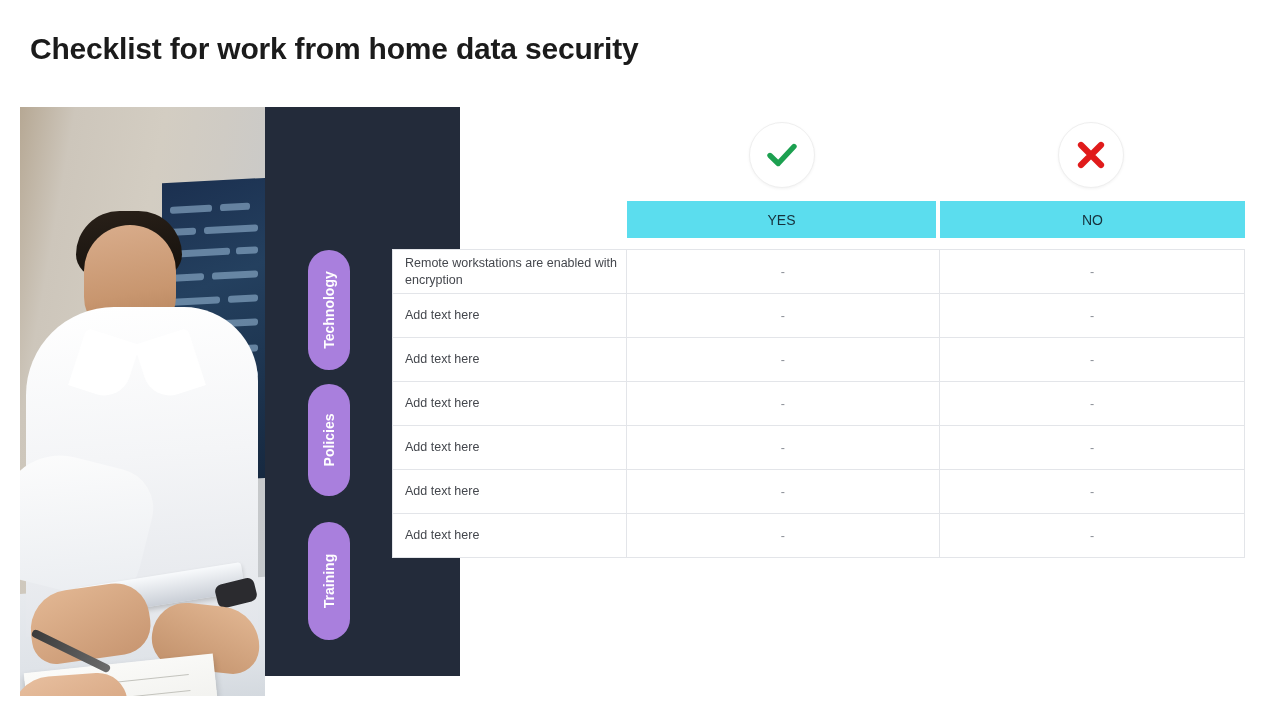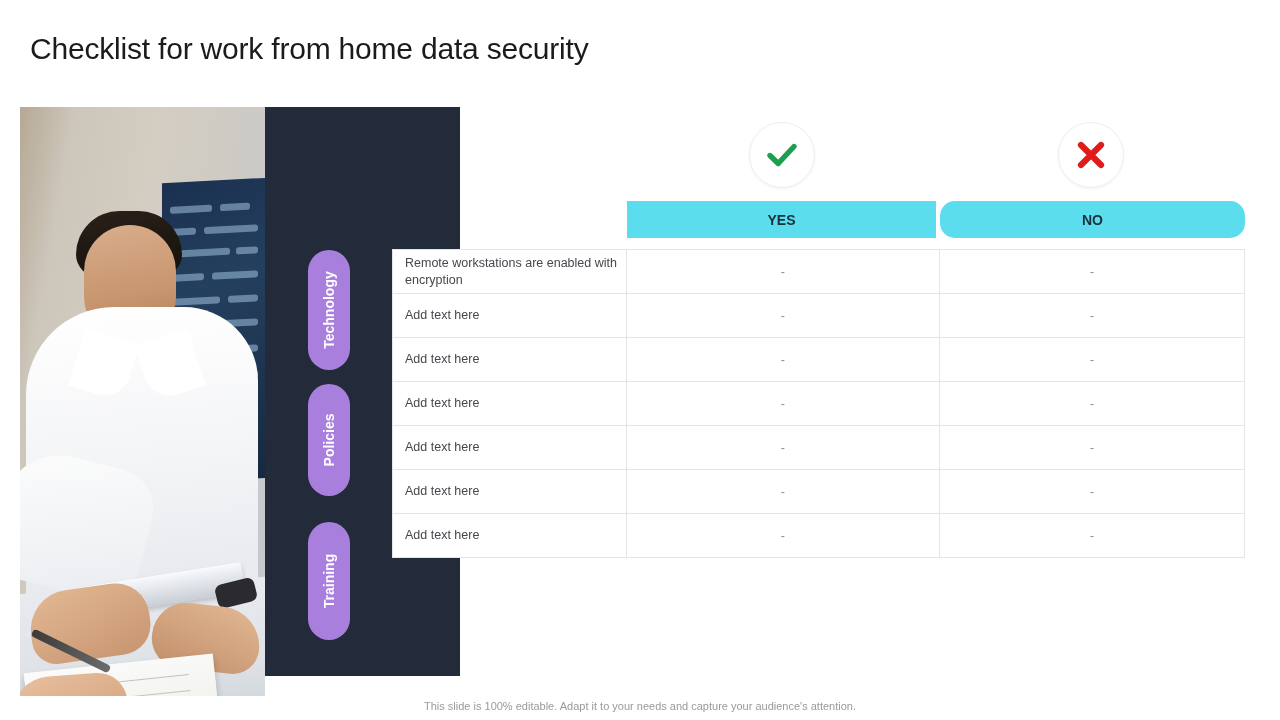--- a/index.html
+++ b/index.html
@@ -14,21 +14,21 @@
     position: relative;
     width: 1280px; height: 720px;
     background: #ffffff;
   }
 
   
   .title {
     position: absolute;
     left: 30px; top: 32px;
     font-size: 30px;
-    font-weight: normal;
+    font-weight: bold;
     color: #1b1b1b;
     letter-spacing: -0.2px;
     white-space: nowrap;
   }
 
   
   .dark-panel {
     position: absolute;
     left: 265px; top: 107px;
     width: 195px; height: 569px;
@@ -171,24 +171,24 @@
   #icon-no  { left: 1058px; top: 122px; }
 
   
   .hdr {
     position: absolute;
     top: 201px; height: 37px;
     background: #5bddee;
     display: flex; align-items: center; justify-content: center;
     color: #17313c;
     font-size: 14px;
-    font-weight: bold;
+    font-weight: normal;
   }
   #hdr-yes { left: 627px; width: 309px; }
-  #hdr-no  { left: 940px; width: 305px; border-radius: 15px; }
+  #hdr-no  { left: 940px; width: 305px; }
 
   
   .table {
     position: absolute;
     left: 392px; top: 249px;
     width: 853px;
     border-collapse: collapse;
     table-layout: fixed;
     background: #ffffff;
   }
@@ -332,15 +332,14 @@
         <td class="c-no">-</td>
       </tr>
       <tr>
         <td class="c-label">Add text here</td>
         <td class="c-yes">-</td>
         <td class="c-no">-</td>
       </tr>
     </tbody>
   </table>
 
-  <div class="footer">This slide is 100% editable. Adapt it to your needs and capture your audience's attention.</div>
 
 </div>
 
 </body></html>

